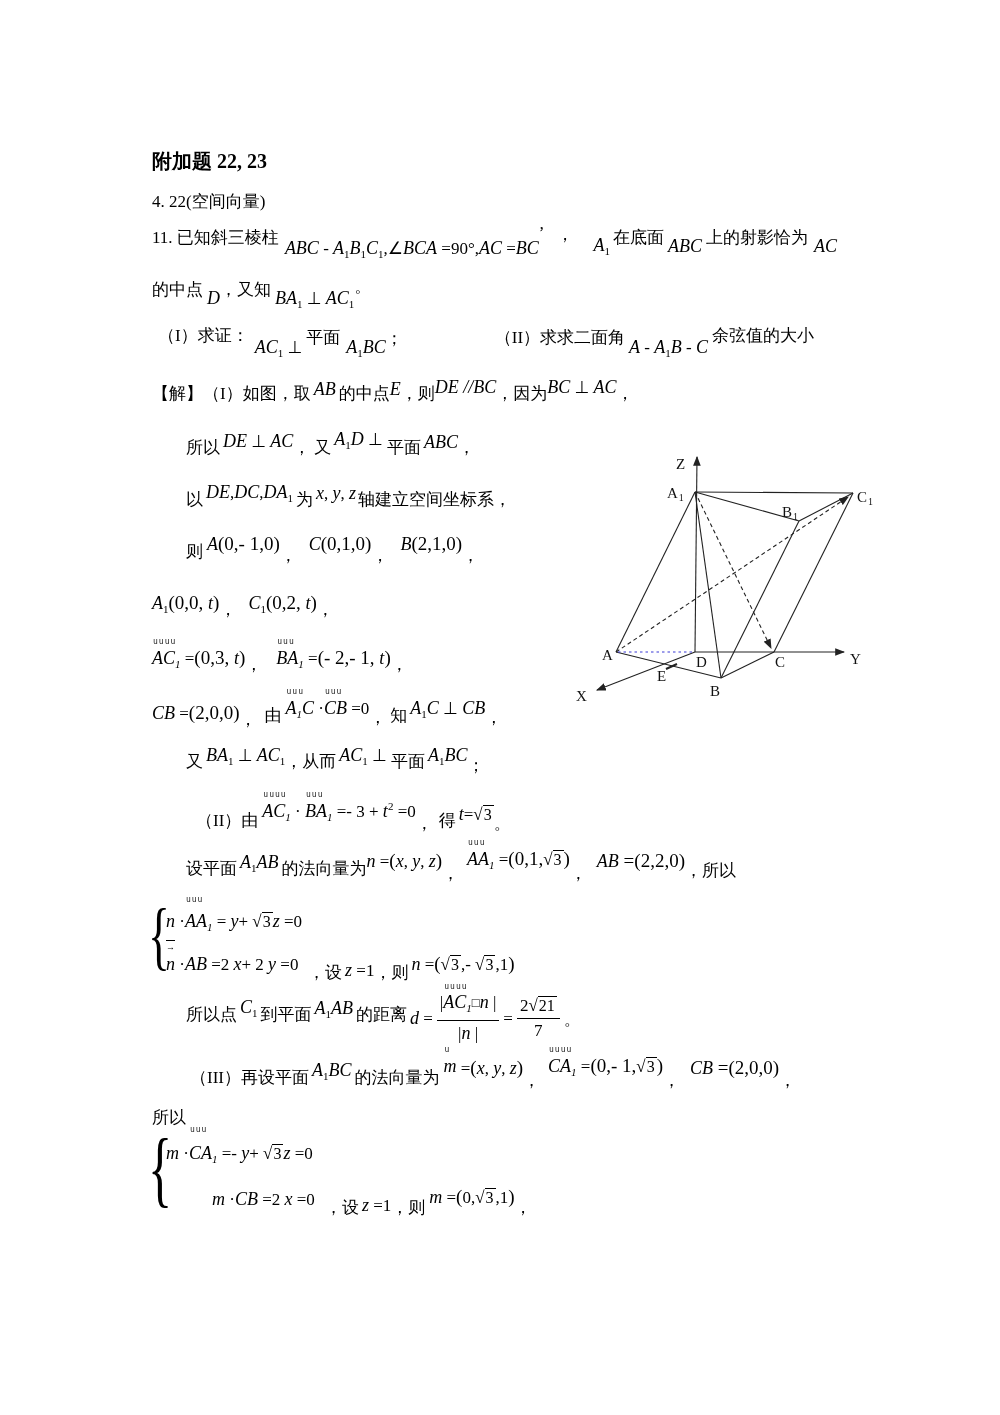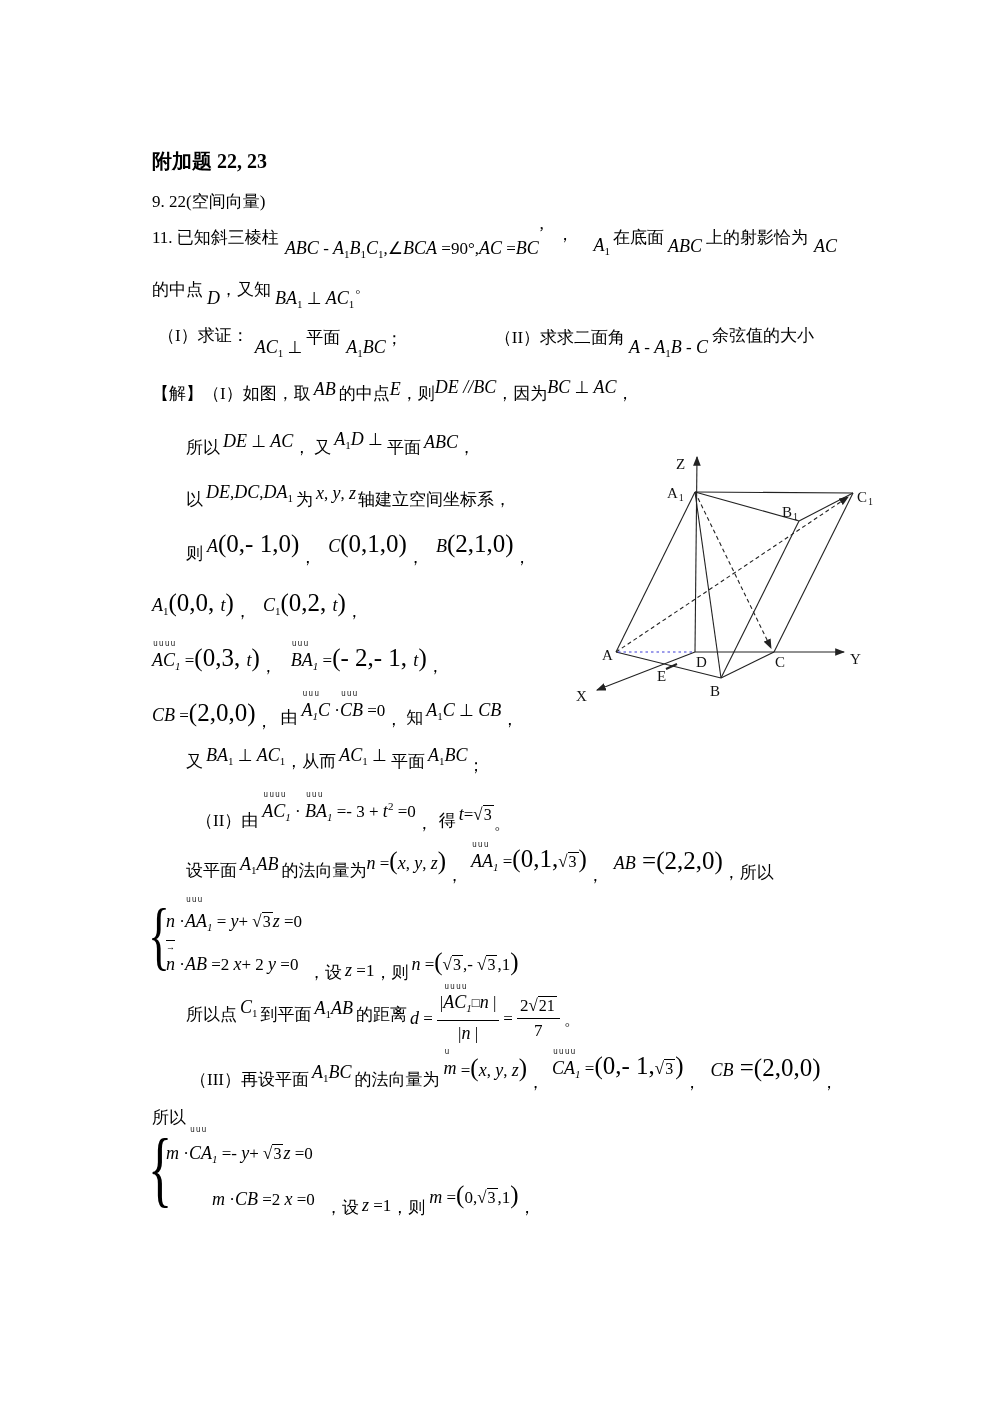--- a/index.html
+++ b/index.html
@@ -2,21 +2,21 @@
 <html><head>
 <meta charset="utf-8">
 <style>
   html,body{margin:0;padding:0;background:#ffffff;}
   #page{position:relative;width:1000px;height:1415px;background:#ffffff;overflow:hidden;
         font-family:"Liberation Serif",serif;color:#000;}
   .line{position:absolute;white-space:nowrap;line-height:26px;font-size:17px;}
   .cn{font-family:"Liberation Serif",serif;font-size:17px;}
   .m{font-family:"Liberation Serif",serif;font-style:italic;font-size:18px;}
   .mr{font-family:"Liberation Serif",serif;font-size:17px;}
-  .par{font-family:"Liberation Serif",serif;font-size:25px;}
+  .par{font-family:"Liberation Serif",serif;font-size:19px;}
   .sub{font-family:"Liberation Serif",serif;font-size:11px;vertical-align:-4px;}
   .sup{font-family:"Liberation Serif",serif;font-size:11px;vertical-align:7px;}
   .box{font-size:13px;position:relative;top:-1px;}
   .sh{position:relative;}
   .gap{display:inline-block;}
   .vec{position:relative;display:inline-block;font-style:italic;font-size:18px;}
   .vec .mk{position:absolute;top:-7px;left:1px;font-style:normal;font-size:8px;
            letter-spacing:1px;font-family:"DejaVu Sans Mono",monospace;color:#222;line-height:8px;}
   .vecu{position:relative;display:inline-block;font-style:italic;font-size:18px;
         border-bottom:1px solid #000;}
@@ -31,21 +31,21 @@
   .brace{position:absolute;left:0;font-weight:400;transform:scaleX(0.6);transform-origin:left center;}
   #figure-wrap{position:absolute;}
   svg text{font-family:"Liberation Serif",serif;}
 </style>
 </head>
 <body>
 
 <div id="page">
   <div id="text-layer">
       <div class="line" style="left: 152px; top: 148px;"><span class="cn" style="font-size: 20px; font-weight: bold;">附加题 22, 23</span></div>
-      <div class="line" style="left: 152px; top: 189px;"><span class="cn">9. 22(空间向量)</span></div>
+      <div class="line" style="left: 152px; top: 189px;"><span class="cn">4. 22(空间向量)</span></div>
       <div class="line" style="left: 152px; top: 224px;"><span class="cn">11. 已知斜三棱柱</span><span class="gap" style="width: 6px;"></span><span class="m sh" style="top: 11px;">ABC</span><span class="mr sh" style="top: 11px;"> - </span><span class="m sh" style="top: 11px;">A</span><span class="sub sh" style="top: 11px;">1</span><span class="m sh" style="top: 11px;">B</span><span class="sub sh" style="top: 11px;">1</span><span class="m sh" style="top: 11px;">C</span><span class="sub sh" style="top: 11px;">1</span><span class="mr sh" style="top: 11px;">,</span><span class="mr sh" style="top: 11px;">∠</span><span class="m sh" style="top: 11px;">BCA</span><span class="mr sh" style="top: 11px;"> =90°,</span><span class="m sh" style="top: 11px;">AC</span><span class="mr sh" style="top: 11px;"> =</span><span class="m sh" style="top: 11px;">BC</span><span class="cn sh" style="top: -5px;">’</span><span class="gap" style="width: 12px;"></span><span class="cn sh" style="top: -3px;">，</span><span class="gap" style="width: 20px;"></span><span class="m sh" style="top: 8px;">A</span><span class="sub sh" style="top: 8px;">1</span><span class="gap" style="width: 3px;"></span><span class="cn">在底面</span><span class="gap" style="width: 4px;"></span><span class="m sh" style="top: 9px;">ABC</span><span class="gap" style="width: 4px;"></span><span class="cn">上的射影恰为</span><span class="gap" style="width: 6px;"></span><span class="m sh" style="top: 9px;">AC</span></div>
       <div class="line" style="left: 152px; top: 276px;"><span class="cn">的中点</span><span class="gap" style="width: 4px;"></span><span class="m sh" style="top: 9px;">D</span><span class="cn">，</span><span class="cn">又知</span><span class="gap" style="width: 4px;"></span><span class="m sh" style="top: 9px;">BA</span><span class="sub sh" style="top: 9px;">1</span><span class="mr sh" style="top: 9px;"> ⊥ </span><span class="m sh" style="top: 9px;">AC</span><span class="sub sh" style="top: 9px;">1</span><span class="cn sh" style="top: -3px;">。</span></div>
       <div class="line" style="left: 158px; top: 322px;"><span class="cn">（I）求证：</span><span class="gap" style="width: 6px;"></span><span class="m sh" style="top: 12px;">AC</span><span class="sub sh" style="top: 12px;">1</span><span class="mr sh" style="top: 12px;"> ⊥</span><span class="gap" style="width: 4px;"></span><span class="cn sh" style="top: 2px;">平面</span><span class="gap" style="width: 6px;"></span><span class="m sh" style="top: 12px;">A</span><span class="sub sh" style="top: 12px;">1</span><span class="m sh" style="top: 12px;">BC</span><span class="cn sh" style="top: 3px;">；</span><span class="gap" style="width: 92px;"></span><span class="cn sh" style="top: 2px;">（II）求求二面角</span><span class="gap" style="width: 4px;"></span><span class="m sh" style="top: 12px;">A</span><span class="mr sh" style="top: 12px;"> - </span><span class="m sh" style="top: 12px;">A</span><span class="sub sh" style="top: 12px;">1</span><span class="m sh" style="top: 12px;">B</span><span class="mr sh" style="top: 12px;"> - </span><span class="m sh" style="top: 12px;">C</span><span class="gap" style="width: 4px;"></span><span class="cn">余弦值的大小</span></div>
       <div class="line" style="left: 152px; top: 380px;"><span class="cn">【解】（I）如图，取</span><span class="gap" style="width: 3px;"></span><span class="m sh" style="top: -4px;">AB</span><span class="gap" style="width: 3px;"></span><span class="cn">的中点</span><span class="m sh" style="top: -4px;">E</span><span class="cn">，则</span><span class="m sh" style="top: -6px;">DE</span><span class="m sh" style="top: -6px;"> //</span><span class="m sh" style="top: -6px;">BC</span><span class="cn">，因为</span><span class="m sh" style="top: -6px;">BC</span><span class="mr sh" style="top: -6px;"> ⊥ </span><span class="m sh" style="top: -6px;">AC</span><span class="cn">，</span></div>
       <div class="line" style="left: 186px; top: 434px;"><span class="cn">所以</span><span class="gap" style="width: 3px;"></span><span class="m sh" style="top: -6px;">DE</span><span class="mr sh" style="top: -6px;"> ⊥ </span><span class="m sh" style="top: -6px;">AC</span><span class="cn">，</span><span class="gap" style="width: 4px;"></span><span class="cn">又</span><span class="gap" style="width: 3px;"></span><span class="m sh" style="top: -8px;">A</span><span class="sub sh" style="top: -8px;">1</span><span class="m sh" style="top: -8px;">D</span><span class="mr sh" style="top: -8px;"> ⊥</span><span class="gap" style="width: 4px;"></span><span class="cn">平面</span><span class="gap" style="width: 3px;"></span><span class="m sh" style="top: -5px;">ABC</span><span class="cn">，</span></div>
       <div class="line" style="left: 186px; top: 486px;"><span class="cn">以</span><span class="gap" style="width: 3px;"></span><span class="m sh" style="top: -7px;">DE</span><span class="mr sh" style="top: -7px;">,</span><span class="m sh" style="top: -7px;">DC</span><span class="mr sh" style="top: -7px;">,</span><span class="m sh" style="top: -7px;">DA</span><span class="sub sh" style="top: -7px;">1</span><span class="gap" style="width: 3px;"></span><span class="cn">为</span><span class="gap" style="width: 3px;"></span><span class="m sh" style="top: -6px;">x</span><span class="mr sh" style="top: -6px;">, </span><span class="m sh" style="top: -6px;">y</span><span class="mr sh" style="top: -6px;">, </span><span class="m sh" style="top: -6px;">z</span><span class="gap" style="width: 2px;"></span><span class="cn">轴建立空间坐标系，</span></div>
       <div class="line" style="left: 186px; top: 538px;"><span class="cn">则</span><span class="gap" style="width: 4px;"></span><span class="m sh" style="top: -7px;">A</span><span class="par sh" style="top: -7px;">(0,- 1,0)</span><span class="cn sh" style="top: 4px;">，</span><span class="gap" style="width: 12px;"></span><span class="m sh" style="top: -7px;">C</span><span class="par sh" style="top: -7px;">(0,1,0)</span><span class="cn sh" style="top: 4px;">，</span><span class="gap" style="width: 12px;"></span><span class="m sh" style="top: -7px;">B</span><span class="par sh" style="top: -7px;">(2,1,0)</span><span class="cn sh" style="top: 4px;">，</span></div>
       <div class="line" style="left: 152px; top: 590px;"><span class="m">A</span><span class="sub">1</span><span class="par">(0,0, </span><span class="m">t</span><span class="par">)</span><span class="cn sh" style="top: 6px;">，</span><span class="gap" style="width: 12px;"></span><span class="m">C</span><span class="sub">1</span><span class="par">(0,2, </span><span class="m">t</span><span class="par">)</span><span class="cn sh" style="top: 6px;">，</span></div>
       <div class="line" style="left: 152px; top: 645px;"><span class="vec"><span class="mk">uuuu</span><span>A</span><span>C</span><span class="sub">1</span></span><span class="mr"> =</span><span class="par">(0,3, </span><span class="m">t</span><span class="par">)</span><span class="cn sh" style="top: 6px;">，</span><span class="gap" style="width: 14px;"></span><span class="vec"><span class="mk">uuu</span><span>B</span><span>A</span><span class="sub">1</span></span><span class="mr"> =</span><span class="par">(- 2,- 1, </span><span class="m">t</span><span class="par">)</span><span class="cn sh" style="top: 6px;">，</span></div>
       <div class="line" style="left: 152px; top: 700px;"><span class="m">CB</span><span class="mr"> =</span><span class="par">(2,0,0)</span><span class="cn sh" style="top: 6px;">，</span><span class="gap" style="width: 8px;"></span><span class="cn sh" style="top: 2px;">由</span><span class="gap" style="width: 4px;"></span><span class="vec sh" style="top: -5px;"><span class="mk">uuu</span><span>A</span><span class="sub">1</span><span>C</span></span><span class="mr sh" style="top: -5px;"> ·</span><span class="vec sh" style="top: -5px;"><span class="mk">uuu</span><span>C</span><span>B</span></span><span class="mr sh" style="top: -5px;"> =0</span><span class="cn sh" style="top: 4px;">，</span><span class="gap" style="width: 4px;"></span><span class="cn sh" style="top: 2px;">知</span><span class="gap" style="width: 3px;"></span><span class="m sh" style="top: -5px;">A</span><span class="sub sh" style="top: -5px;">1</span><span class="m sh" style="top: -5px;">C</span><span class="mr sh" style="top: -5px;"> ⊥ </span><span class="m sh" style="top: -5px;">CB</span><span class="cn sh" style="top: 4px;">，</span></div>

